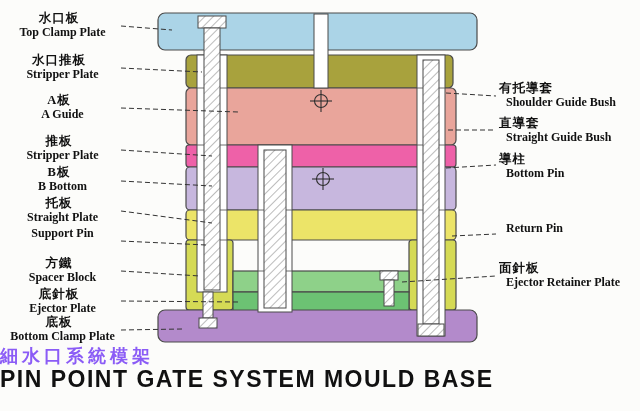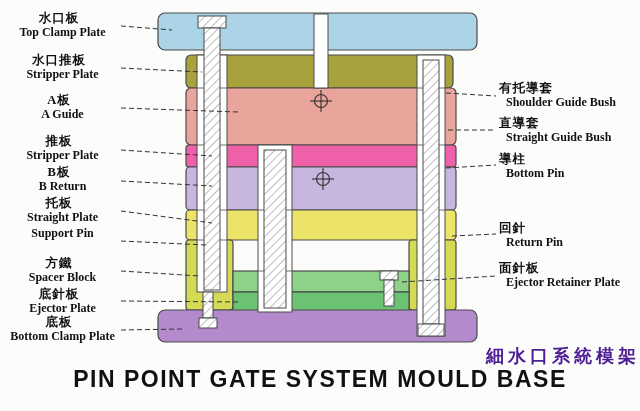--- a/index.html
+++ b/index.html
@@ -18,26 +18,26 @@
     color:#111;
     line-height:14px;
     font-size:12px;
   }
   .lbl .zh{font-size:12.5px;letter-spacing:1px;}
   .lbl .en{font-size:12px;margin-left:7px;}
   .left-lbl{left:0;width:118px;text-align:center;}
   .right-lbl{left:499px;width:140px;text-align:left;}
   .title-zh{
     position:absolute;left:0;top:344px;width:640px;
-    text-align:right;font-weight:bold;font-size:18px;
-    letter-spacing:4px;color:#4c1d95;
+    text-align:left;font-weight:bold;font-size:18px;
+    letter-spacing:4px;color:#8b5cf6;
   }
   .title-en{
     position:absolute;left:0;top:366px;width:640px;
-    text-align:center;font-weight:bold;font-size:23px;
+    font-weight:bold;font-size:23px;
     letter-spacing:1.5px;color:#111;
     font-family:"Liberation Sans", sans-serif;
   }
 </style>
 </head>
 <body>
 
 <div class="page">
 
   <svg class="diagram" width="640" height="411" viewBox="0 0 640 411" xmlns="http://www.w3.org/2000/svg">
@@ -126,21 +126,21 @@
   <div class="lbl left-lbl" style="top:93px">
     <div class="zh">A板</div>
     <div class="en">A Guide</div>
   </div>
   <div class="lbl left-lbl" style="top:134px">
     <div class="zh">推板</div>
     <div class="en">Stripper Plate</div>
   </div>
   <div class="lbl left-lbl" style="top:165px">
     <div class="zh">B板</div>
-    <div class="en">B Return</div>
+    <div class="en">B Bottom</div>
   </div>
   <div class="lbl left-lbl" style="top:196px">
     <div class="zh">托板</div>
     <div class="en">Straight Plate</div>
   </div>
   <div class="lbl left-lbl" style="top:226px">
     <div class="en">Support Pin</div>
   </div>
   <div class="lbl left-lbl" style="top:256px">
     <div class="zh">方鐵</div>
@@ -161,21 +161,20 @@
   </div>
   <div class="lbl right-lbl" style="top:116px">
     <div class="zh">直導套</div>
     <div class="en">Straight Guide Bush</div>
   </div>
   <div class="lbl right-lbl" style="top:152px">
     <div class="zh">導柱</div>
     <div class="en">Bottom Pin</div>
   </div>
   <div class="lbl right-lbl" style="top:221px">
-    <div class="zh">回針</div>
     <div class="en">Return Pin</div>
   </div>
   <div class="lbl right-lbl" style="top:261px">
     <div class="zh">面針板</div>
     <div class="en">Ejector Retainer Plate</div>
   </div>
 
   <div class="title-zh">細水口系統模架</div>
   <div class="title-en">PIN POINT GATE SYSTEM MOULD BASE</div>
 

